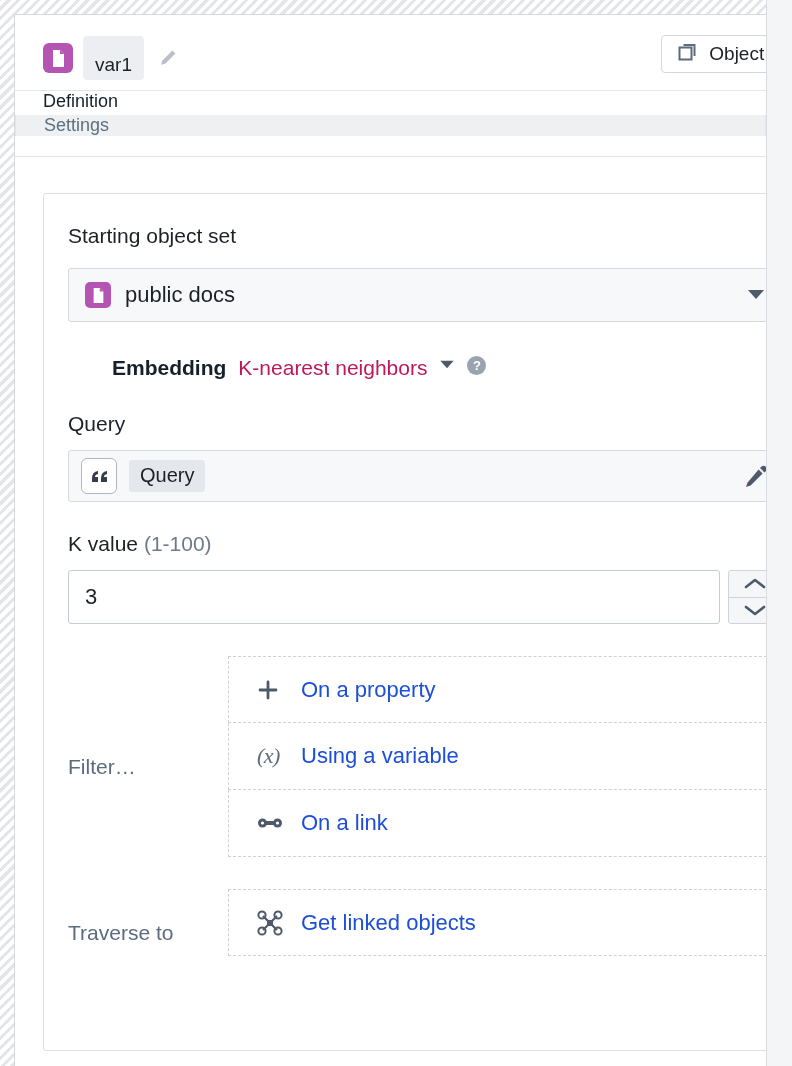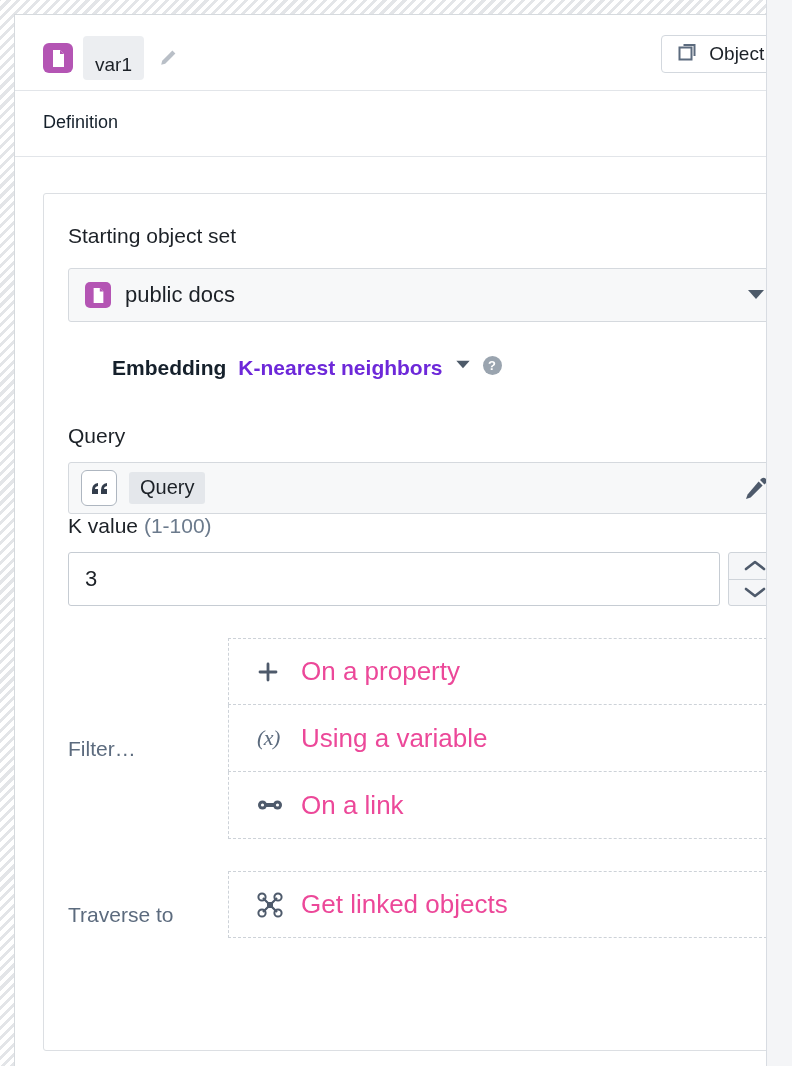--- a/index.html
+++ b/index.html
@@ -108,20 +108,21 @@
   }
 
   
   .tabs {
     position: relative;
     height: 66px;
     border-bottom: 1px solid #e2e5e9;
     display: flex;
     align-items: stretch;
     box-sizing: border-box;
+    flex-direction: column;
   }
   .tab {
     display: flex;
     align-items: center;
     padding: 0 28px;
     font-size: 18px;
     box-sizing: border-box;
     cursor: pointer;
   }
   .tab.active {
@@ -204,41 +205,40 @@
     margin-top: 34px;
     margin-left: 44px;
   }
   .embed-label {
     font-size: 21px;
     font-weight: bold;
     color: #15202b;
   }
   .embed-value {
     font-size: 21px;
-    color: #6d28d9;
-    cursor: pointer;
-    font-weight: bold;
+    color: #be185d;
+    cursor: pointer;
   }
   .help-icon {
     width: 19px;
     height: 19px;
     border-radius: 50%;
     background: #9aa4af;
     color: #ffffff;
     font-size: 13px;
     font-weight: bold;
     display: flex;
     align-items: center;
     justify-content: center;
     cursor: pointer;
     line-height: 1;
   }
 
   
-  .query-wrap { margin-top: 44px; }
+  .query-wrap { margin-top: 32px; }
   .query-box {
     height: 52px;
     border: 1px solid #d5d9de;
     border-radius: 3px;
     background: #f7f8f9;
     display: flex;
     align-items: center;
     padding: 0 12px;
     box-sizing: border-box;
   }
@@ -264,21 +264,21 @@
     line-height: 1.1;
   }
   .query-pencil {
     margin-left: auto;
     display: flex;
     align-items: center;
     cursor: pointer;
   }
 
   
-  .kval-wrap { }
+  .kval-wrap { margin-top: 30px; }
   .kval-row { display: flex; align-items: stretch; gap: 8px; }
   .kval-input {
     flex: 1;
     height: 54px;
     border: 1px solid #c6ccd3;
     border-radius: 3px;
     background: #ffffff;
     display: flex;
     align-items: center;
     padding: 0 16px;
@@ -334,22 +334,22 @@
   .action-item + .action-item { border-top: none; }
   .action-icon {
     width: 28px;
     display: flex;
     align-items: center;
     justify-content: flex-start;
     flex: none;
   }
   .action-text {
     margin-left: 16px;
-    font-size: 26px;
-    color: #ec4899;
+    font-size: 22px;
+    color: #1d4ed8;
   }
   .varx {
     font-family: "Liberation Serif", serif;
     font-style: italic;
     font-size: 22px;
     color: #5c6b7e;
     letter-spacing: -0.5px;
   }
 </style>
 </head>
@@ -382,20 +382,23 @@
           <path d="M5.5 3 h11 v11" fill="none" stroke="#5c6b7e" stroke-width="2"></path>
         </svg>
       </span>
       <span>Object s</span>
     </div>
   </div>
 
   <div class="tabs">
     <div class="tab active">
       <span>Definition</span>
+    </div>
+    <div class="tab inactive">
+      <span>Settings</span>
     </div>
     <div class="tabs-filler"></div>
   </div>
 
   <div class="card">
     <div class="card-inner">
 
       <div class="field-label">Starting object set</div>
       <div class="obj-select">
         <span class="doc-icon-sm">

